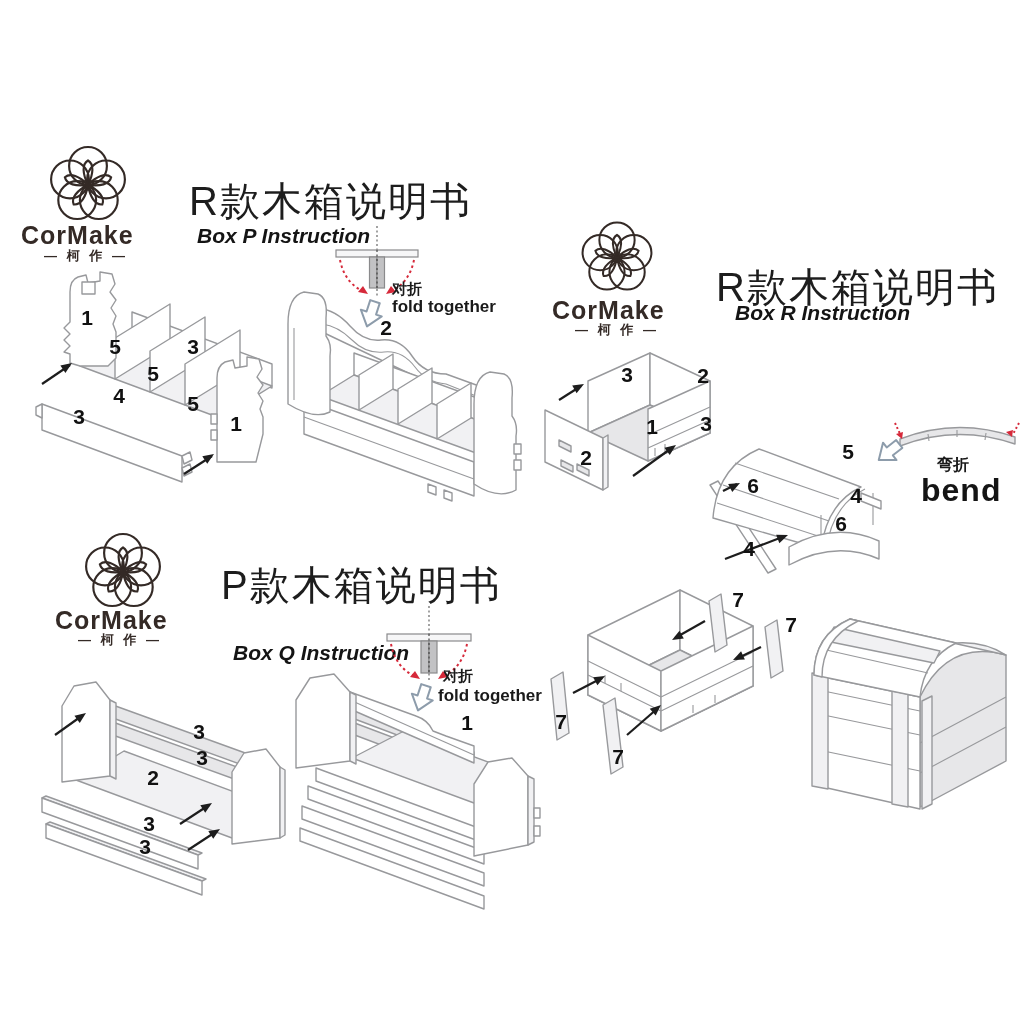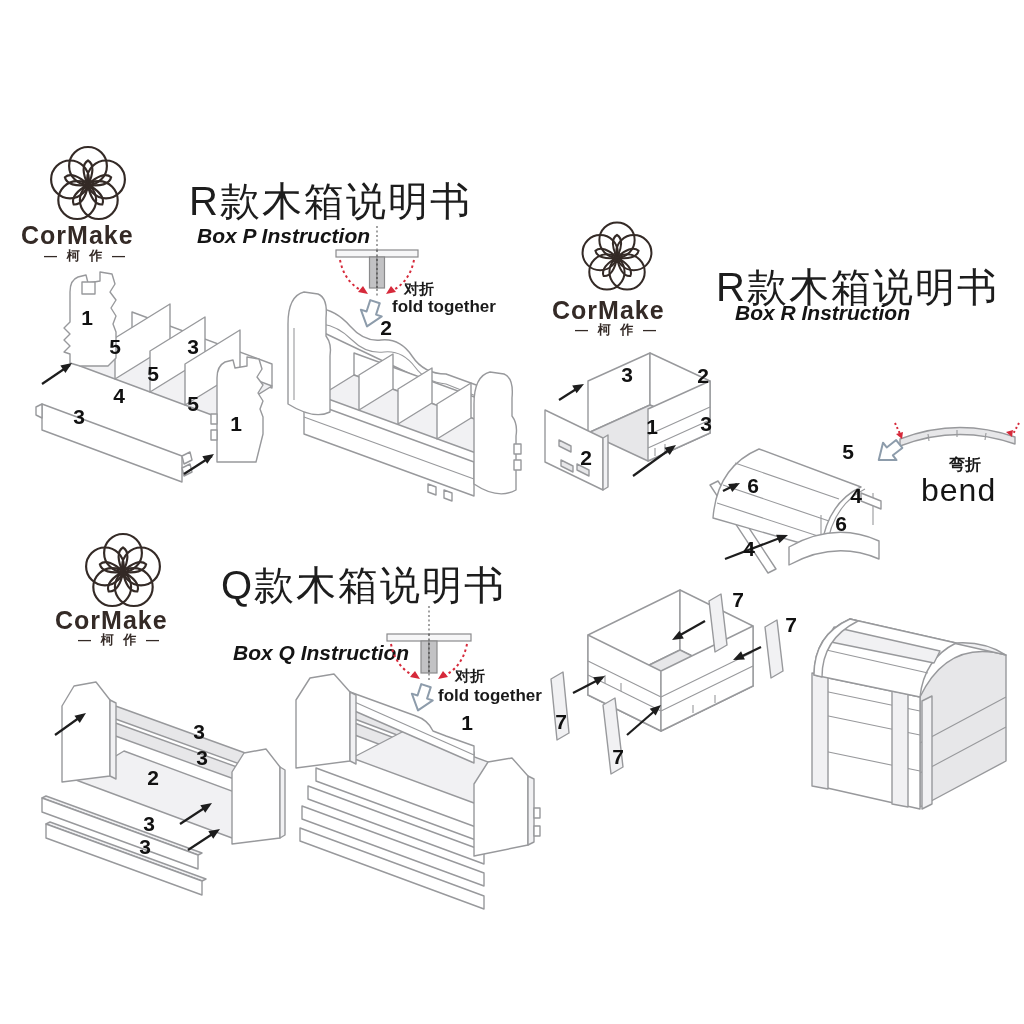--- a/index.html
+++ b/index.html
@@ -20,23 +20,23 @@
   .gbar{fill:#c2c2c4;stroke:#8a8a8c;stroke-width:1.2;}
   .wbar{fill:#f6f6f7;stroke:#8a8a8c;stroke-width:1.2;}
   .dot{fill:none;stroke:#666;stroke-width:1.2;stroke-dasharray:2 2.5;}
   .holo{fill:#ffffff;stroke:#8d9cab;stroke-width:2;stroke-linejoin:round;}
 
   
   .logo-name{color:#342a26;font-weight:700;font-size:25px;letter-spacing:1px;text-align:left;width:130px;}
   .logo-sub{color:#342a26;font-weight:700;font-size:13px;letter-spacing:3px;text-align:center;width:130px;}
   .title-zh{color:#1d1d1d;font-weight:300;font-size:40px;letter-spacing:2px;white-space:nowrap;}
   .title-en{color:#141414;font-weight:700;font-size:21px;white-space:nowrap;font-style:italic;}
-  .note-zh{color:#1a1a1a;font-weight:700;font-size:15px;white-space:nowrap;margin-left:12px;}
+  .note-zh{color:#1a1a1a;font-weight:700;font-size:15px;white-space:nowrap;}
   .note-en{color:#1a1a1a;font-weight:600;font-size:17px;white-space:nowrap;}
-  .bend-big{color:#141414;font-weight:400;font-size:32px;letter-spacing:1px;white-space:nowrap;}
+  .bend-big{color:#141414;font-weight:700;font-size:32px;letter-spacing:1px;white-space:nowrap;}
   .part-label{position:absolute;transform:translate(-50%,-50%);color:#111;font-weight:700;
               font-size:21px;font-family:"Liberation Sans",sans-serif;z-index:30;}
   .logo-flower{position:absolute;}
 </style>
 </head>
 <body>
 
 <div class="page">
 
   <div>
@@ -249,21 +249,21 @@
           <path d="M50,52 C44,40 43,29 50,25 C57,29 56,40 50,52 Z" transform="rotate(216,50,52)"></path>
           <path d="M50,52 C44,40 43,29 50,25 C57,29 56,40 50,52 Z" transform="rotate(288,50,52)"></path>
         </g>
         <circle cx="50" cy="52" r="5.5" stroke-width="1.8"></circle>
         <path d="M50,49 v6 M47,52 h6" stroke-width="1.4"></path>
       </g>
     </svg>
     <div class="abs logo-name" style="left:55px;top:606px;">CorMake</div>
     <div class="abs logo-sub" style="left:55px;top:631px;">— 柯 作 —</div>
 
-    <div class="abs title-zh" style="left:221px;top:558px;">Q款木箱说明书</div>
+    <div class="abs title-zh" style="left:221px;top:558px;">P款木箱说明书</div>
     <div class="abs title-en" style="left:233px;top:641px;">Box Q Instruction</div>
 
     <svg style="left:385px;top:606px;" width="95" height="110" viewBox="0 0 95 110">
       <path class="dot" d="M44,0 V76"></path>
       <rect class="wbar" x="2" y="28" width="84" height="7"></rect>
       <rect class="gbar" x="36" y="35" width="8" height="32"></rect>
       <rect class="gbar" x="44" y="35" width="8" height="32"></rect>
       <path class="dot" d="M44,28 V67" style="stroke:#444;"></path>
       <path class="red" d="M6,38 Q11,63 32,71"></path>
       <path class="red" d="M82,38 Q77,63 56,71"></path>

